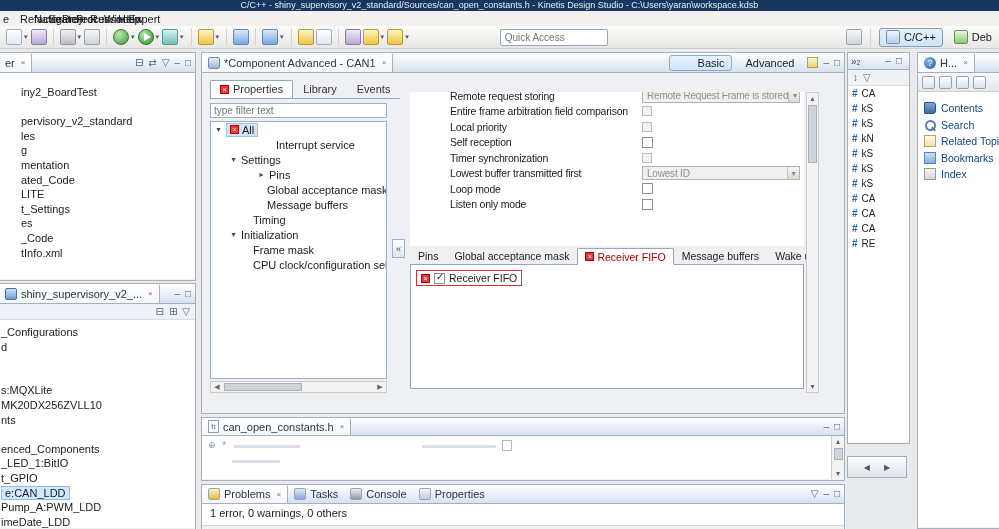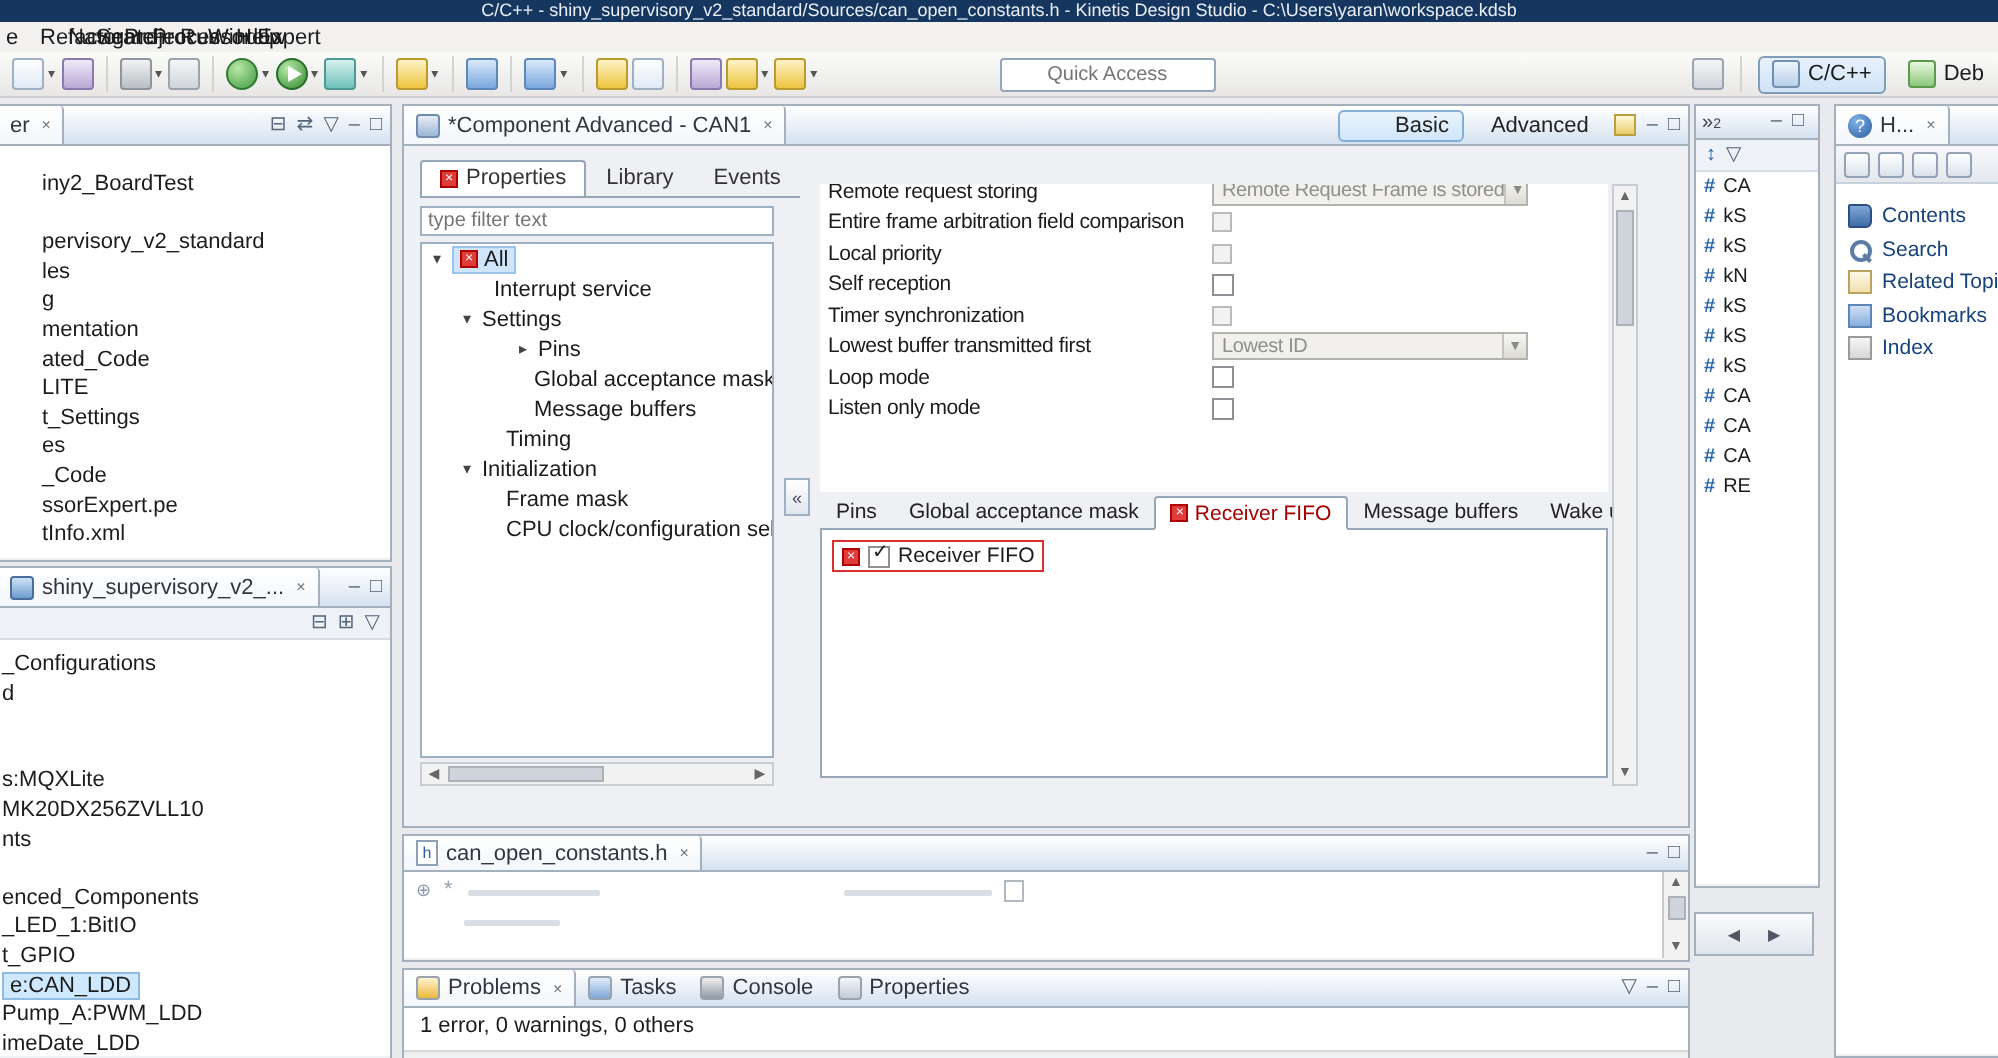--- a/index.html
+++ b/index.html
@@ -18,21 +18,21 @@
   .ti.ham { background:linear-gradient(#f2f2f2,#b9bec4); border:1px solid #8d959e; }
   .ti.grn { background:radial-gradient(circle at 35% 30%,#b9e8a8,#3f9a3f); border:1px solid #2f7a2f; border-radius:50%; }
   .ti.play { background:radial-gradient(circle at 35% 30%,#b9e8a8,#2f8a2f); border:1px solid #256e25; border-radius:50%; }
   .ti.play::after { content:""; position:absolute; left:5px; top:3px; border-left:7px solid #fff; border-top:4px solid transparent; border-bottom:4px solid transparent; }
   .ti.blu { background:linear-gradient(#dbe9fb,#7aa7dc); border:1px solid #5d88bb; }
   .ti.yel { background:linear-gradient(#fff3c8,#ecc53f); border:1px solid #bb9a2e; }
   .ti.tea { background:linear-gradient(#d8f2f0,#6fc0ba); border:1px solid #4d9a94; }
   .ti.gry { background:linear-gradient(#f6f6f6,#cfd4da); border:1px solid #9aa4ae; }
   .car { font-size:7px; color:#555; align-self:center; margin-right:1px; }
   .sep { width:1px; height:18px; background:#d3d3d3; margin:0 4px; flex:none; }
-  .qa { width:108px; height:17px; border:1px solid #93a5ba; border-radius:2px; font-size:10px; padding:0 4px; background:#fff; font-family:inherit; margin-left:88px;text-align:center; }
+  .qa { width:108px; height:17px; border:1px solid #93a5ba; border-radius:2px; font-size:10px; padding:0 4px; background:#fff; font-family:inherit; margin-left:88px; }
   .tb-right { margin-left:auto; display:flex; align-items:center; gap:4px; padding-right:0; }
   .persp { display:flex; align-items:center; gap:4px; height:19px; padding:0 6px; border:1px solid transparent; background:none; font:inherit; color:#1a1a1a; white-space:nowrap; }
   .persp.sel { background:linear-gradient(#e8f1fb,#cfe3f7); border-color:#7f9db9; border-radius:3px; }
   .pico { width:14px; height:14px; border-radius:2px; flex:none; }
   .pico.cpp { background:linear-gradient(#eef4fb,#b8cfe8); border:1px solid #7490b0; }
   .pico.dbg { background:linear-gradient(#e8f7e0,#8cc87a); border:1px solid #5a9a4a; }
 
   
   .panel { position:absolute; border:1px solid #a5b0bd; background:#f0f1f3; }
   .tabstrip { height:20px; background:linear-gradient(#ffffff,#d5e2f0); border-bottom:1px solid #a5b0bd; display:flex; align-items:stretch; }
@@ -64,21 +64,21 @@
   .titem { height:15px; display:flex; align-items:center; gap:3px; white-space:nowrap; overflow:hidden; }
   .exp { width:9px; font-size:8px; color:#444; text-align:center; flex:none; }
   .selwrap2 { background:#cfe5fa; border:1px solid #9cc3e8; padding:0 3px; display:flex; gap:3px; align-items:center; }
   .hscroll { position:absolute; left:8px; top:307px; width:177px; height:12px; background:#f2f2f2; border:1px solid #c8cdd3; display:flex; align-items:center; }
   .harr { width:12px; font-size:7px; color:#666; text-align:center; flex:none; }
   .hthumb { width:78px; height:8px; background:#cfd4da; border:1px solid #aab1b9; margin-left:1px; }
   .collapse-btn { position:absolute; left:190px; top:165px; width:13px; height:19px; border:1px solid #9fb0c4; background:linear-gradient(#fff,#dfe6ee); font-size:9px; color:#445; display:flex; align-items:center; justify-content:center; }
   .grid { position:absolute; left:208px; top:18px; width:394px; height:154px; background:#fff; overflow:hidden; }
   .prow { display:flex; align-items:center; height:15.5px; padding-left:4px; font-size:10.5px; letter-spacing:-0.2px; }
   .prow:first-child { margin-top:-4px; }
-  .plabel { width:192px; white-space:nowrap; overflow:hidden; flex:none; }
+  .plabel { width:192px; white-space:nowrap; overflow:hidden; flex:none;margin-left:36px; }
   .combo { flex:none; width:158px; height:14px; border:1px solid #b3b3ad; background:#f1f0ec; color:#8f8f8b; font-size:10px; display:flex; align-items:center; justify-content:space-between; padding-left:4px; white-space:nowrap; overflow:hidden; }
   .chevbox { width:12px; height:12px; background:linear-gradient(#f6f6f4,#dddbd4); border-left:1px solid #c6c4bc; color:#8a8a86; font-size:7px; display:flex; align-items:center; justify-content:center; flex:none; }
   .cb { flex:none; width:11px; height:11px; border:1px solid #8d9094; background:#fff; position:relative; }
   .cb.dis { background:#f2f2f0; border-color:#b9bcbf; width:10px; height:10px; }
   .cb.checked::after { content:"✓"; position:absolute; left:1px; top:-3px; font-size:10px; color:#222; }
   .subtabs { position:absolute; left:208px; top:173px; width:394px; height:18px; display:flex; align-items:flex-end; border-bottom:1px solid #98a7b8; font-size:10.5px; }
   .stab { display:flex; align-items:center; gap:3px; padding:2px 7px; color:#222; border:1px solid transparent; border-bottom:none; height:17px; white-space:nowrap; }
   .stab.sel { background:#fff; border-color:#98a7b8; border-radius:2px 2px 0 0; color:#a50000; margin-bottom:-1px; border-bottom:1px solid #fff; }
   .subcontent { position:absolute; left:208px; top:191px; width:394px; height:124px; background:#fff; border:1px solid #98a7b8; border-top:none; }
   .errbox { position:absolute; left:5px; top:5px; display:flex; align-items:center; gap:4px; border:1px solid #d83030; padding:1px 4px; font-size:10.5px; }
@@ -211,21 +211,20 @@
     <div class="lrow"></div>
     <div class="lrow">pervisory_v2_standard</div>
     <div class="lrow">les</div>
     <div class="lrow">g</div>
     <div class="lrow">mentation</div>
     <div class="lrow">ated_Code</div>
     <div class="lrow">LITE</div>
     <div class="lrow">t_Settings</div>
     <div class="lrow">es</div>
     <div class="lrow">_Code</div>
-    <div class="lrow">ssorExpert.pe</div>
     <div class="lrow">tInfo.xml</div>
   </div>
 </div>
 
 <div class="panel" style="left:-2px; top:283px; width:198px; height:247px;">
   <div class="tabstrip">
     <div class="tab sel">
       <span class="pe-ico"></span>
       <span>shiny_supervisory_v2_...</span>
       <span class="close">×</span>
@@ -291,21 +290,21 @@
     <input class="filter" placeholder="type filter text" style="">
 
     <div class="tree">
       <div class="titem" style="padding-left:3px;">
         <span class="exp">▾</span>
         <span class="selwrap2">
             <span class="eico">×</span>
             <span>All</span>
           </span>
       </div>
-      <div class="titem" style="padding-left:36px;">
+      <div class="titem" style="padding-left:65px;">
           <span>Interrupt service</span>
         </div>
       <div class="titem" style="padding-left:18px;">
           <span class="exp">▾</span>
           <span>Settings</span>
         </div>
       <div class="titem" style="padding-left:46px;">
           <span class="exp">▸</span>
           <span>Pins</span>
         </div>

